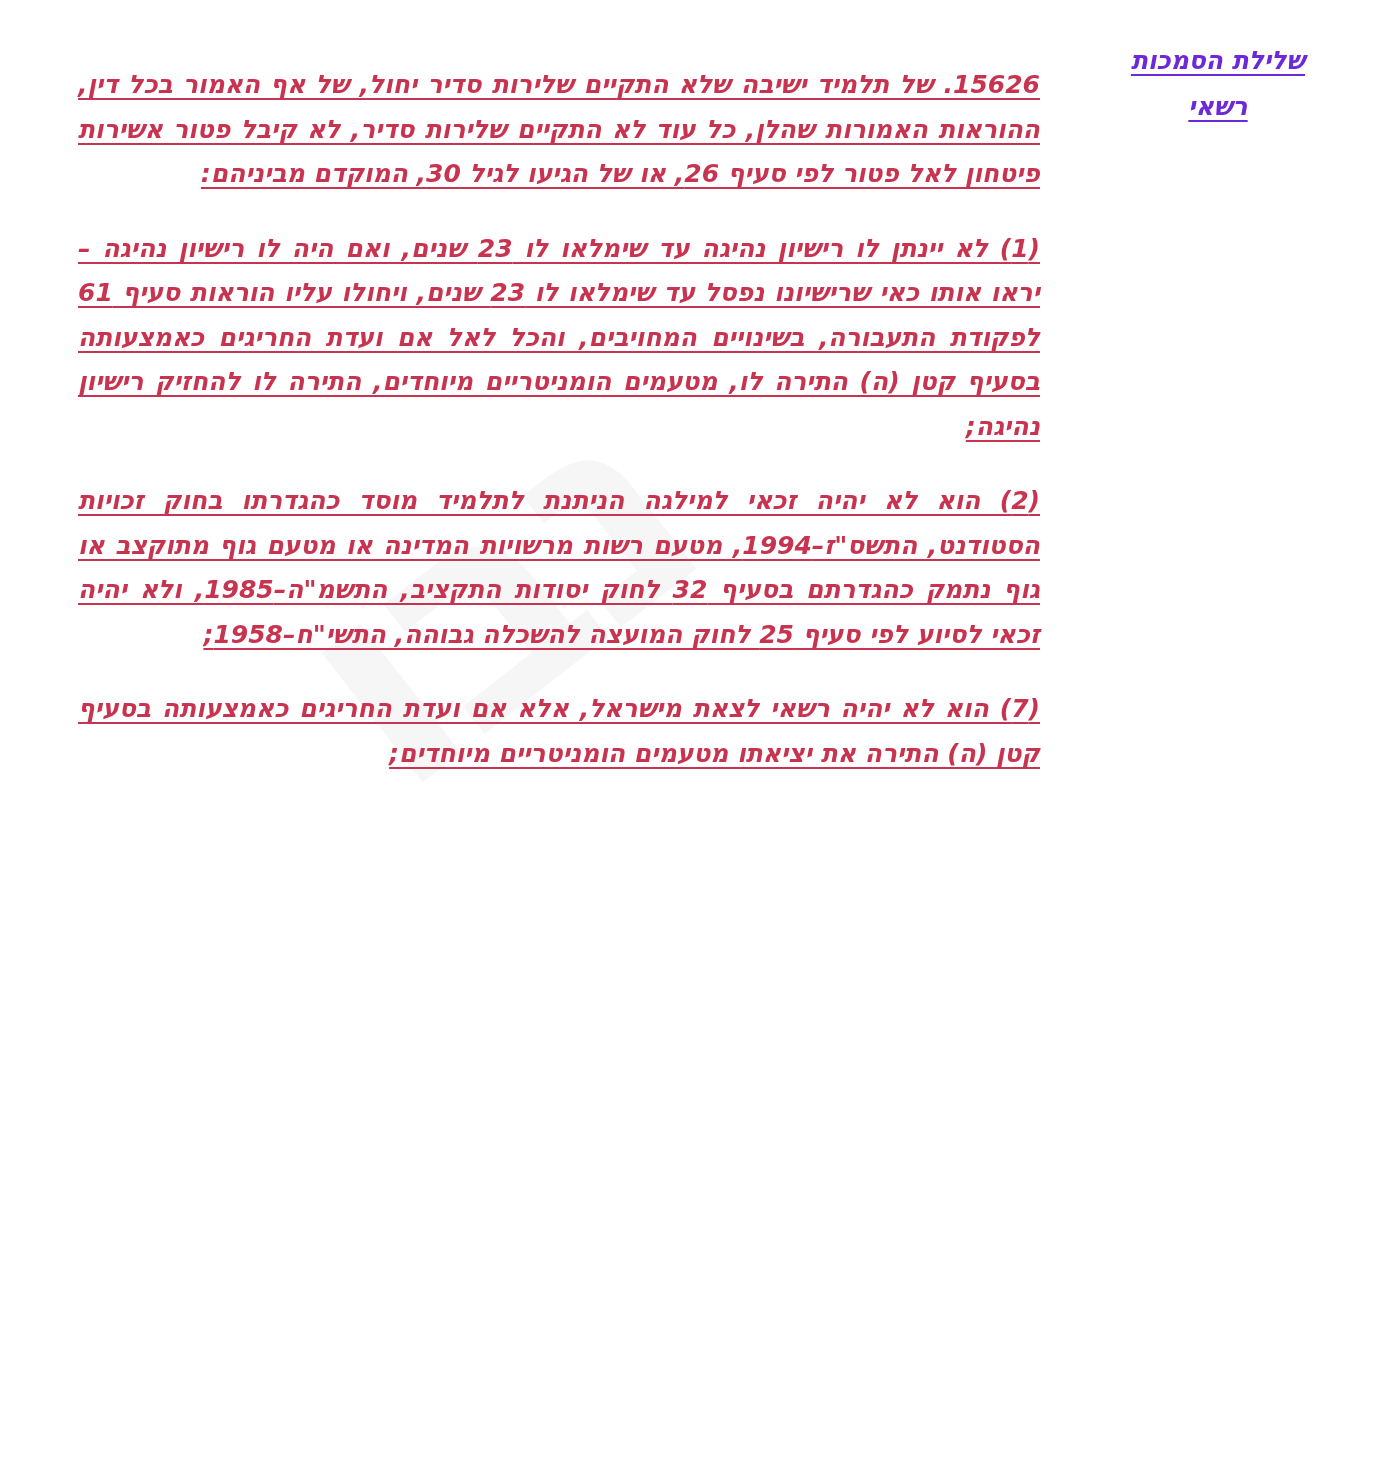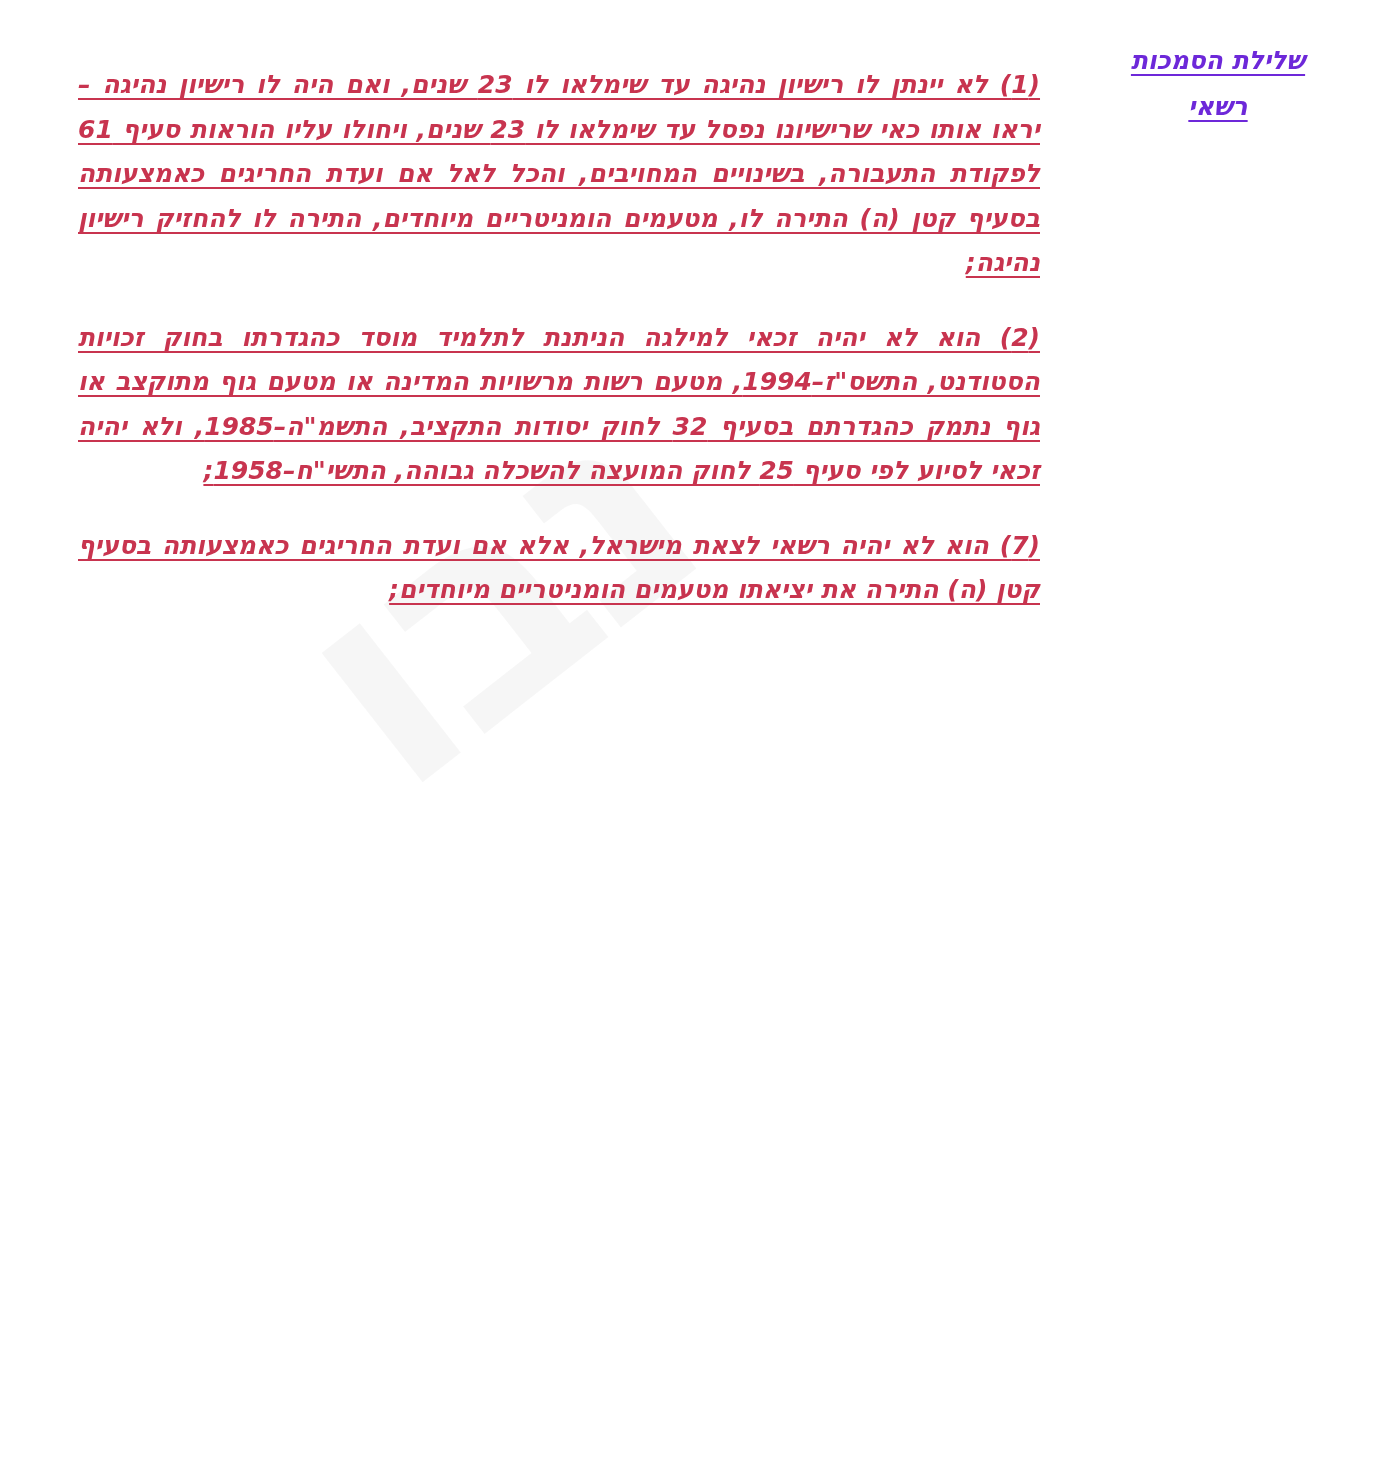--- a/index.html
+++ b/index.html
@@ -98,18 +98,19 @@
 </div>
 
 <div class="page">
 
   <div class="margin-heading">
     <div>שלילת הסמכות</div>
     <div>רשאי</div>
   </div>
 
   <div class="body-col">
+    <p class="para">15626. של תלמיד ישיבה שלא התקיים שלירות סדיר יחול, של אף האמור בכל דין, ההוראות האמורות שהלן, כל עוד לא התקיים שלירות סדיר, לא קיבל פטור אשירות פיטחון לאל פטור לפי סעיף 26, או של הגיעו לגיל 30, המוקדם מביניהם:</p>
     <p class="para">(1) לא יינתן לו רישיון נהיגה עד שימלאו לו 23 שנים, ואם היה לו רישיון נהיגה – יראו אותו כאי שרישיונו נפסל עד שימלאו לו 23 שנים, ויחולו עליו הוראות סעיף 61 לפקודת התעבורה, בשינויים המחויבים, והכל לאל אם ועדת החריגים כאמצעותה בסעיף קטן (ה) התירה לו, מטעמים הומניטריים מיוחדים, התירה לו להחזיק רישיון נהיגה;</p>
     <p class="para">(2) הוא לא יהיה זכאי למילגה הניתנת לתלמיד מוסד כהגדרתו בחוק זכויות הסטודנט, התשס"ז–1994, מטעם רשות מרשויות המדינה או מטעם גוף מתוקצב או גוף נתמק כהגדרתם בסעיף 32 לחוק יסודות התקציב, התשמ"ה–1985, ולא יהיה זכאי לסיוע לפי סעיף 25 לחוק המועצה להשכלה גבוהה, התשי"ח–1958;</p>
     <p class="para tight">(7) הוא לא יהיה רשאי לצאת מישראל, אלא אם ועדת החריגים כאמצעותה בסעיף קטן (ה) התירה את יציאתו מטעמים הומניטריים מיוחדים;</p>
   </div>
 
 </div>
 
 </body></html>

